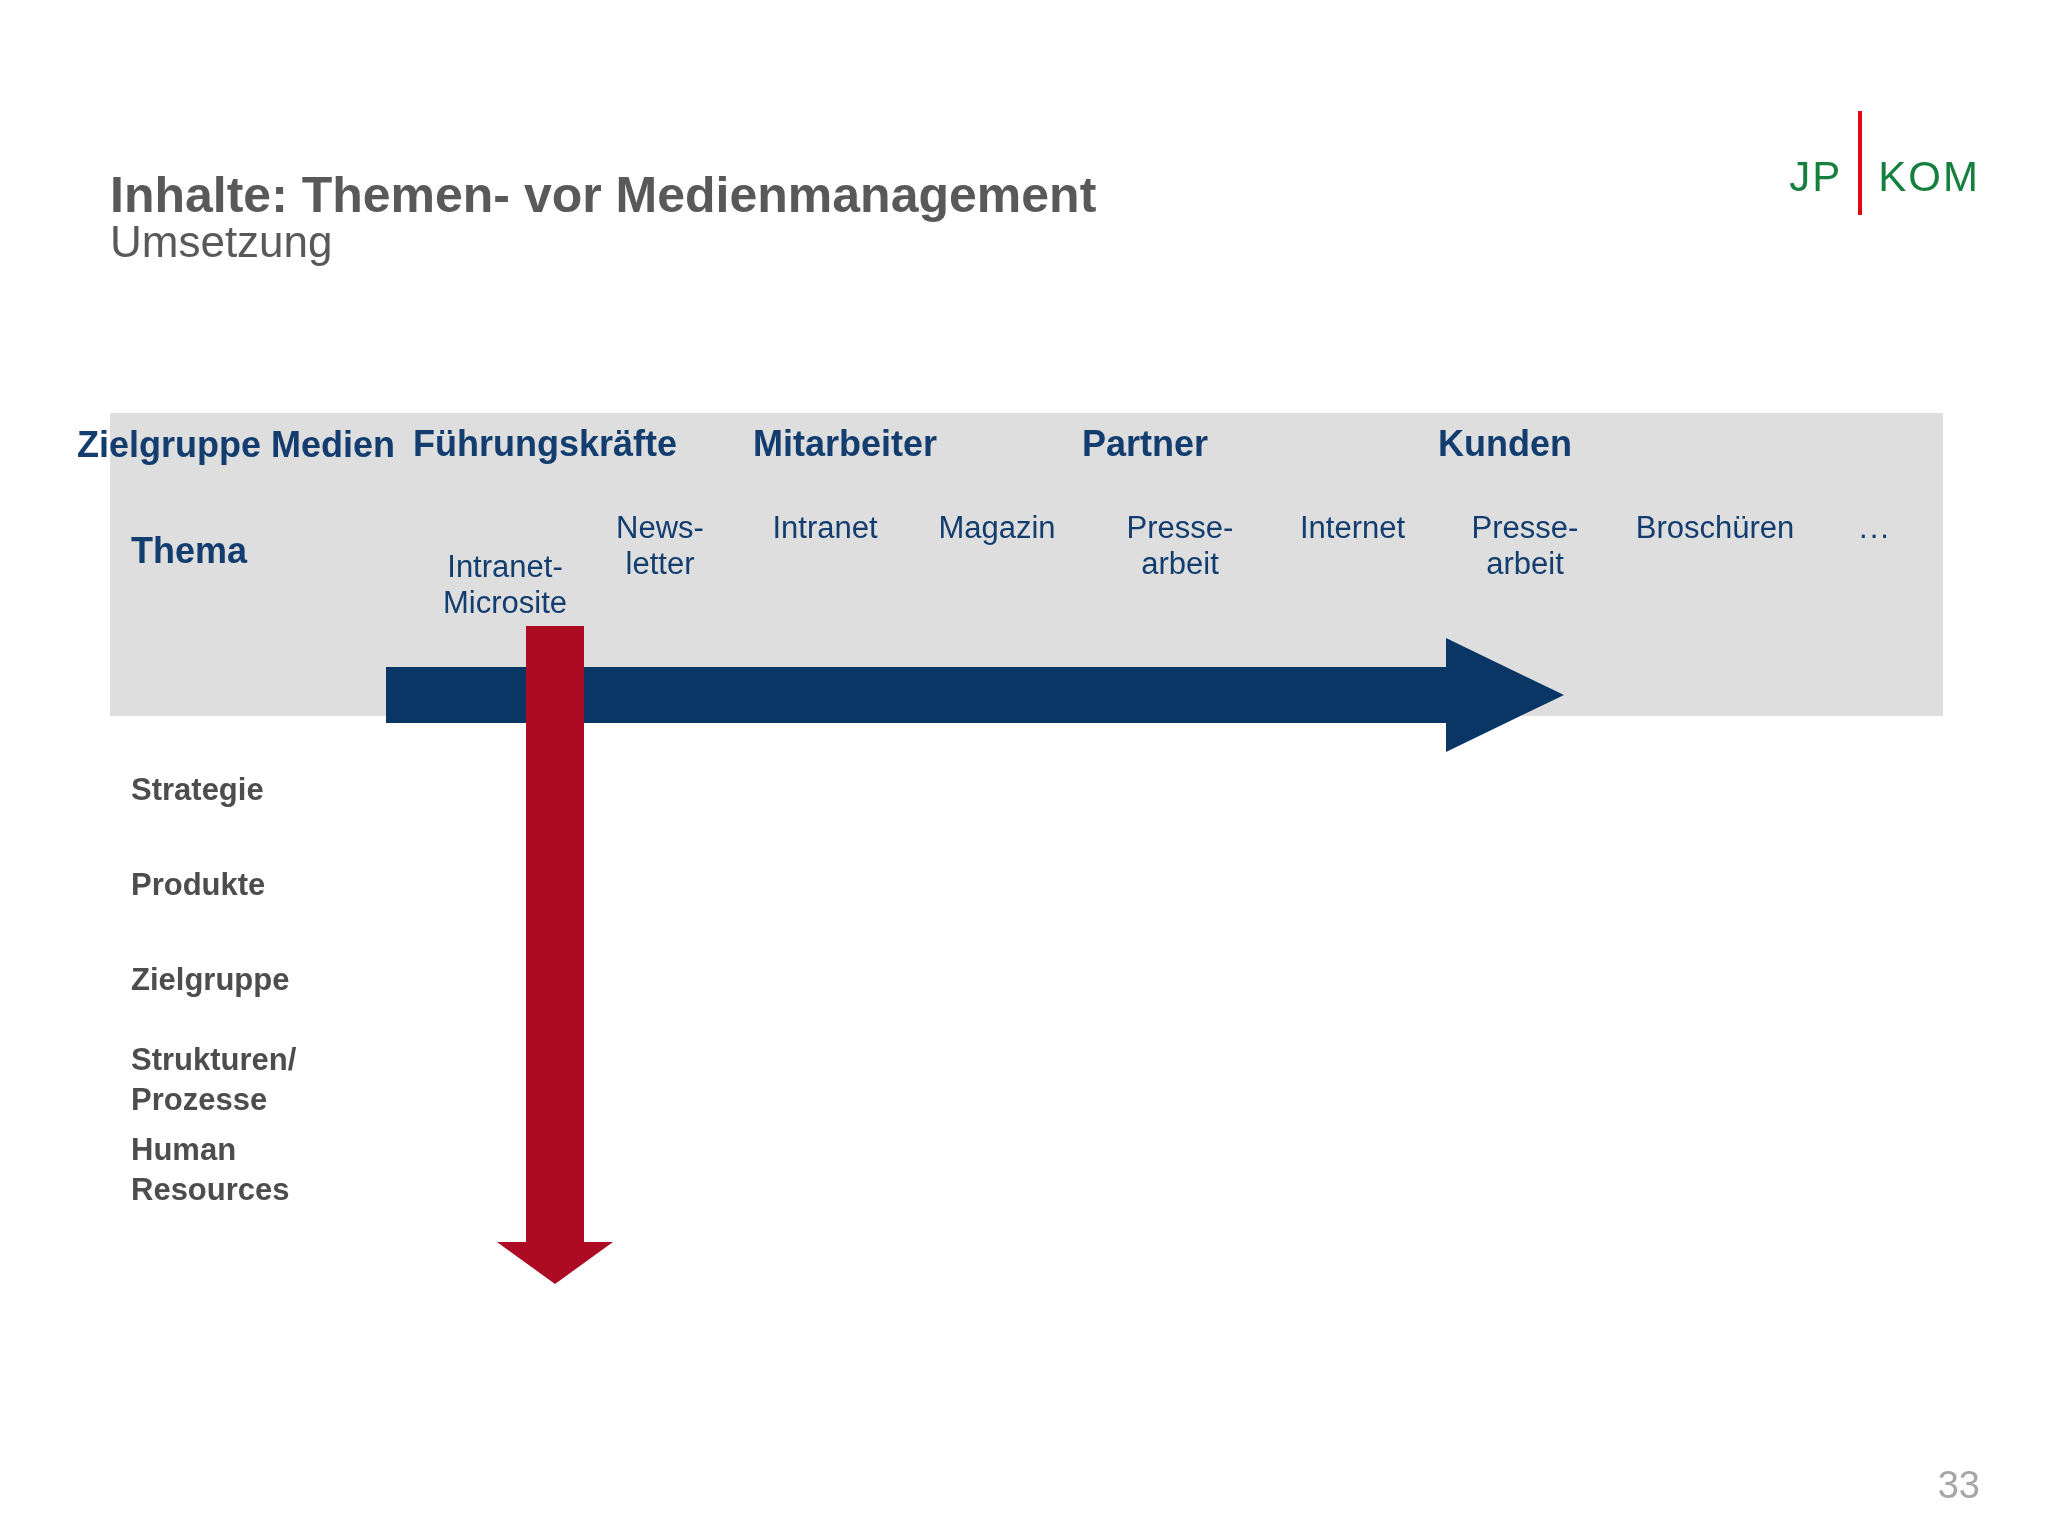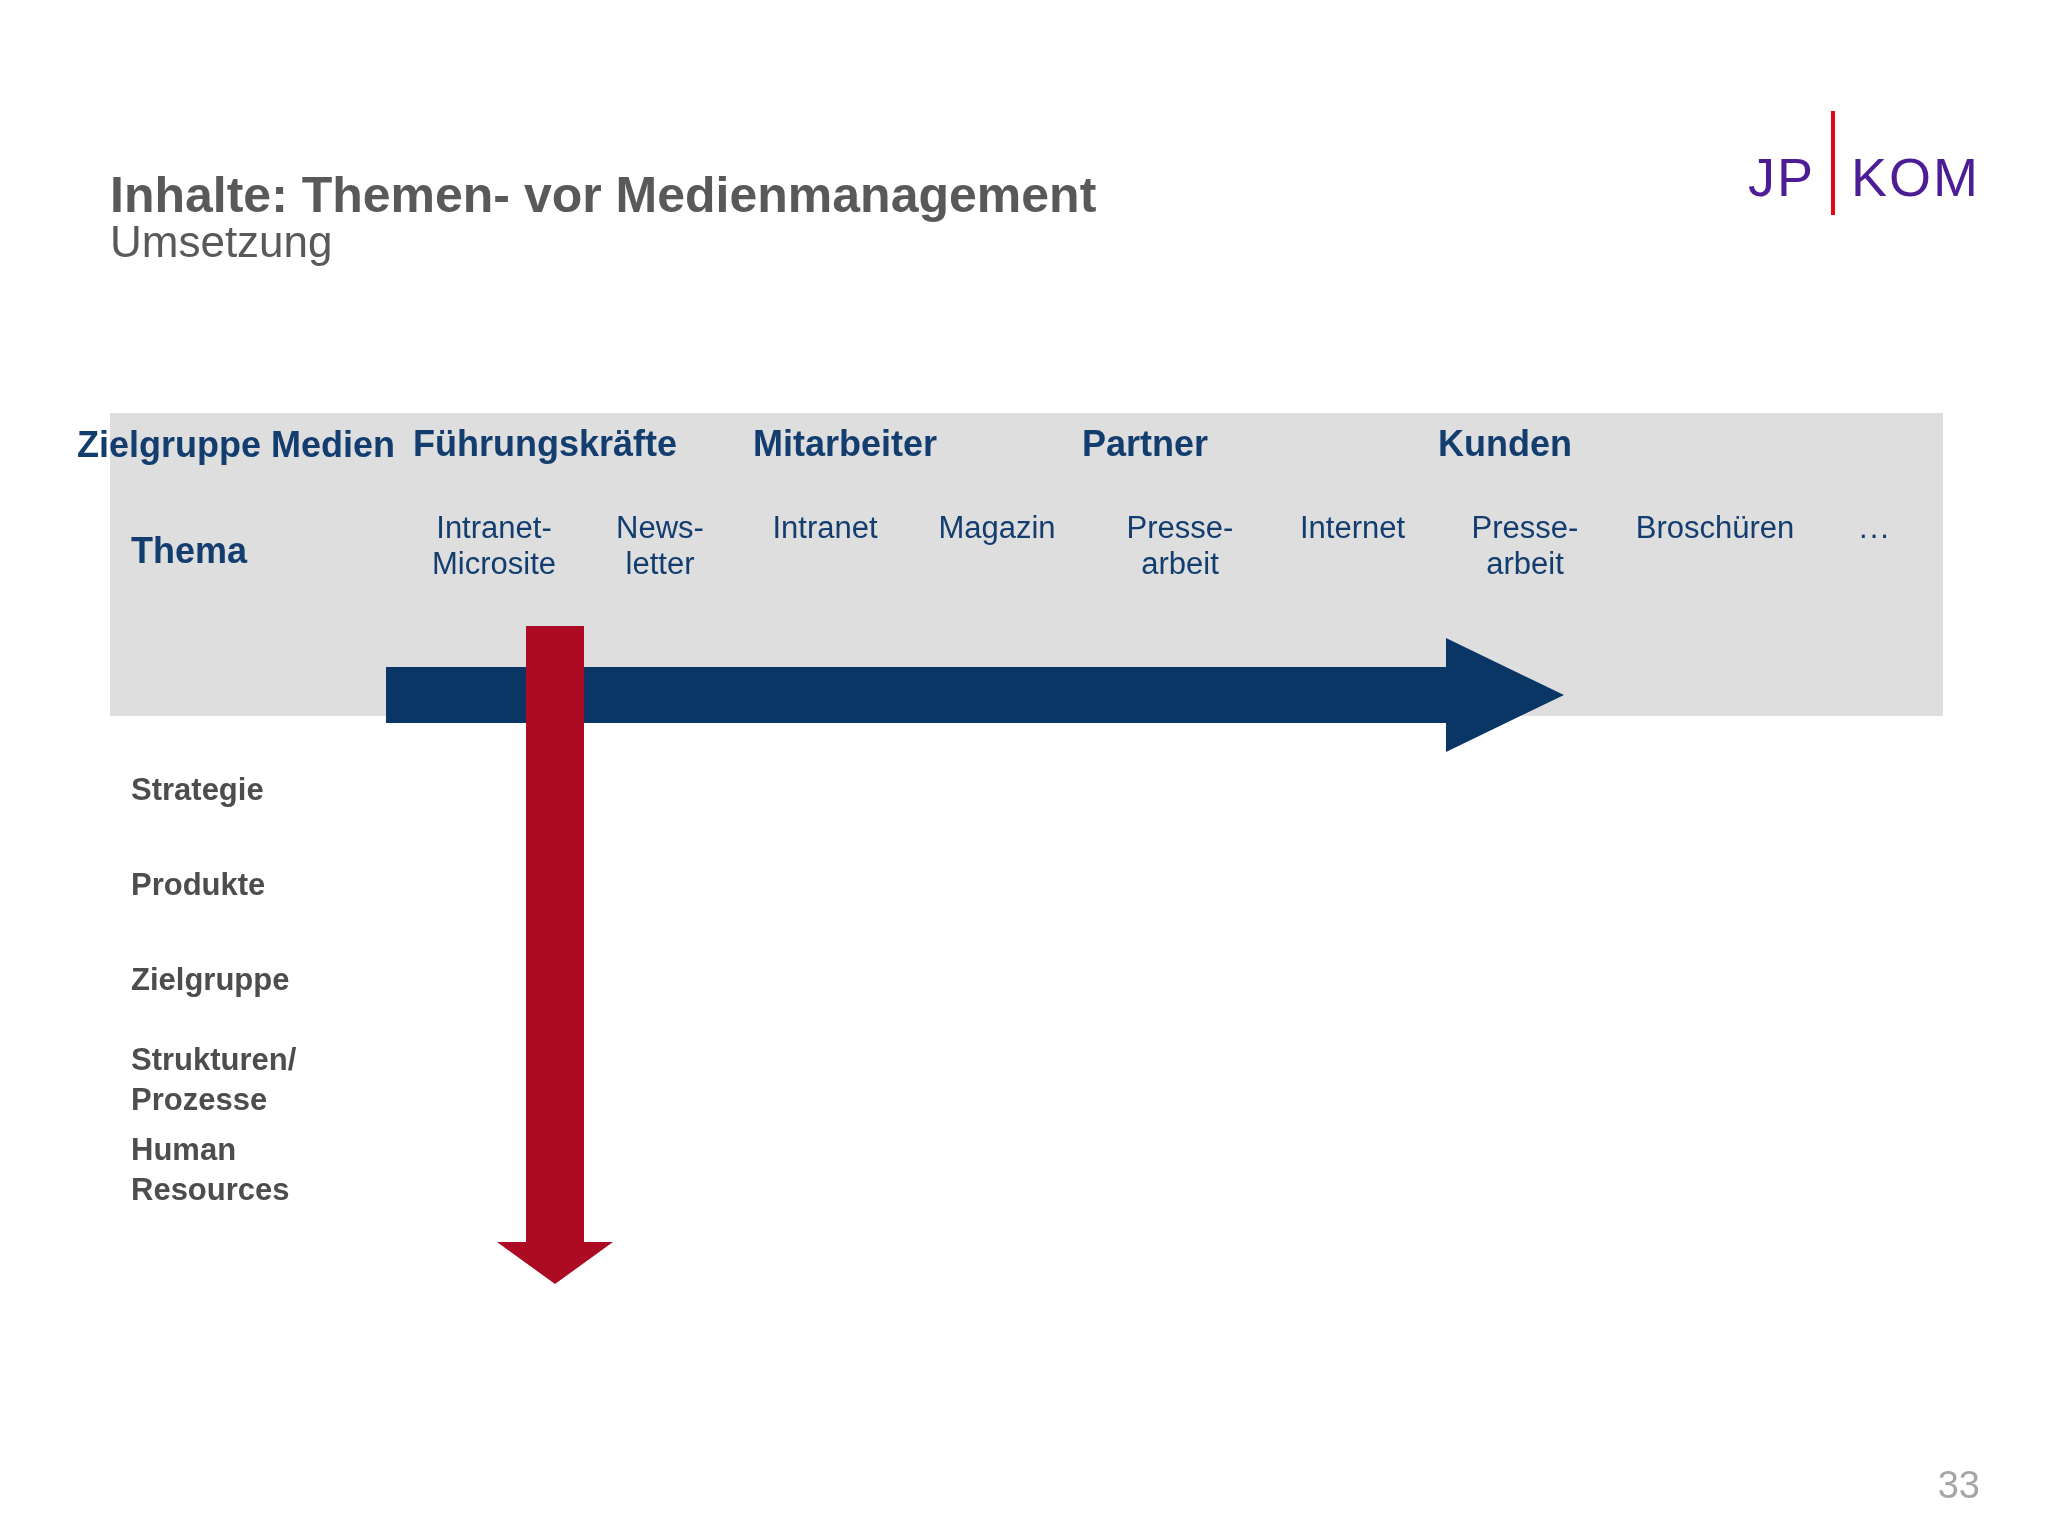--- a/index.html
+++ b/index.html
@@ -46,23 +46,23 @@
     right: 68px;
     top: 108px;
     height: 110px;
     display: flex;
     align-items: center;
     justify-content: flex-end;
   }
   #logo .logo-jp,
   #logo .logo-kom {
     font-family: "Liberation Sans", sans-serif;
-    font-size: 54px;
-    font-weight: 400;
-    color: #4c1d95;
+    font-size: 42px;
+    font-weight: 400;
+    color: #15803d;
     letter-spacing: 2px;
     line-height: 1;
     padding-top: 28px;
   }
   #logo .logo-jp { padding-right: 16px; }
   #logo .logo-kom { padding-left: 16px; }
   #logo .logo-bar {
     width: 4px;
     height: 104px;
     background: #e30613;
@@ -215,21 +215,21 @@
   </div>
 
   <div id="target-groups">
       <div class="tg" style="left: 0px; width: 300px;">Führungskräfte</div>
       <div class="tg" style="left: 300px; width: 300px;">Mitarbeiter</div>
       <div class="tg" style="left: 600px; width: 300px;">Partner</div>
       <div class="tg" style="left: 900px; width: 420px;">Kunden</div>
     </div>
 
   <div id="media-row">
-      <div class="media" style="left: 4px; width: 190px;"><span class="l1">Intranet-</span><span class="l2">Microsite</span></div>
+      <div class="media" style="left: 15px; width: 190px; margin-top: 39px;"><span class="l1">Intranet-</span><span class="l2">Microsite</span></div>
       <div class="media" style="left: 190px; width: 150px;"><span class="l1">News-</span><span class="l2">letter</span></div>
       <div class="media" style="left: 340px; width: 180px;"><span class="l1">Intranet</span></div>
       <div class="media" style="left: 512px; width: 180px;"><span class="l1">Magazin</span></div>
       <div class="media" style="left: 700px; width: 170px;"><span class="l1">Presse-</span><span class="l2">arbeit</span></div>
       <div class="media" style="left: 870px; width: 175px;"><span class="l1">Internet</span></div>
       <div class="media" style="left: 1045px; width: 170px;"><span class="l1">Presse-</span><span class="l2">arbeit</span></div>
       <div class="media" style="left: 1215px; width: 210px;"><span class="l1">Broschüren</span></div>
       <div class="media ellipsis" style="left: 1425px; width: 110px;"><span class="l1">...</span></div>
     </div>
 

